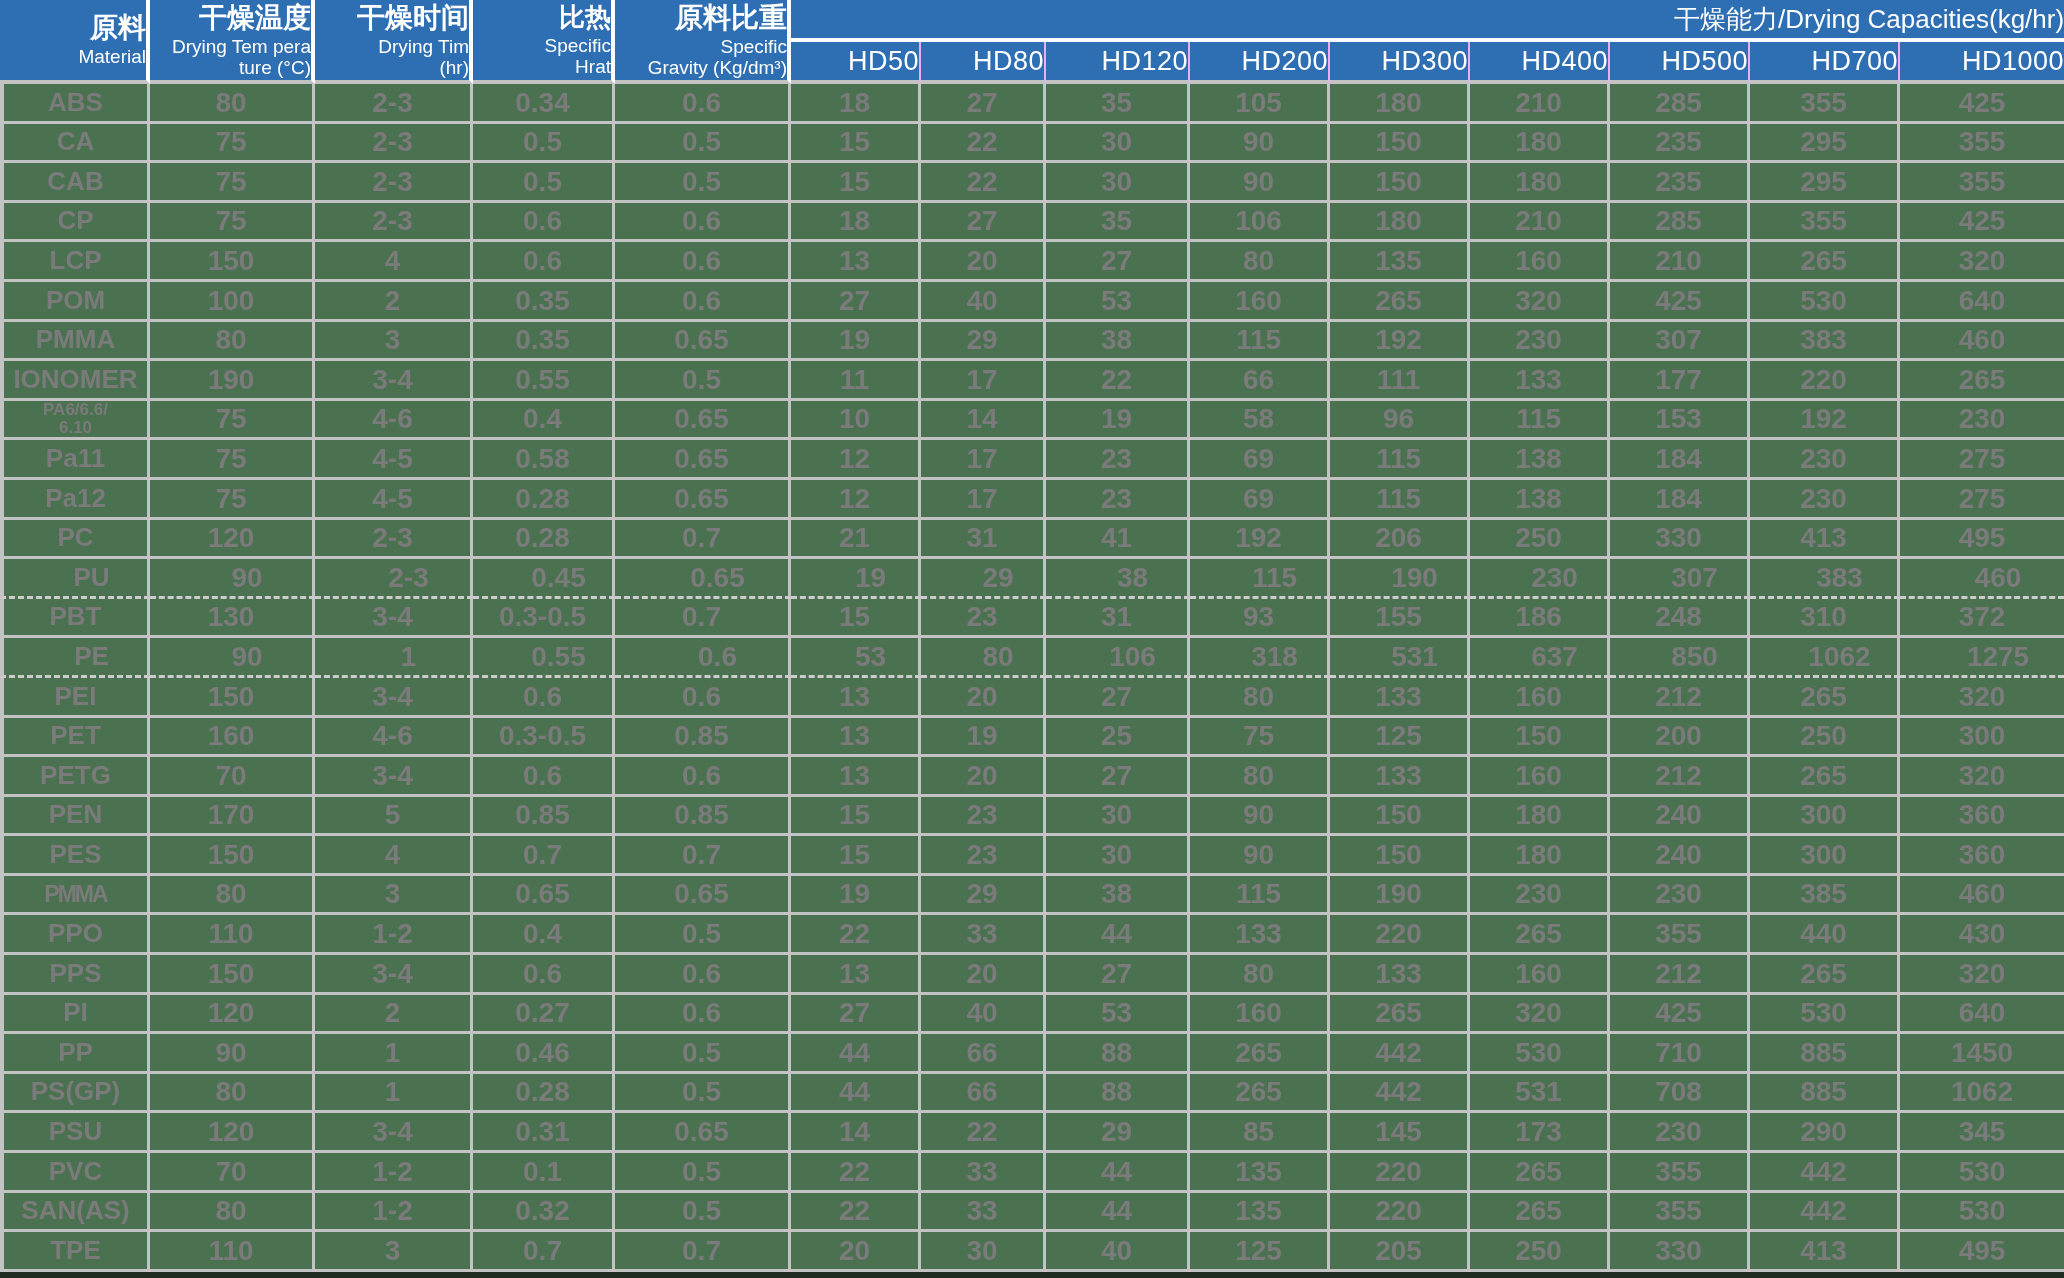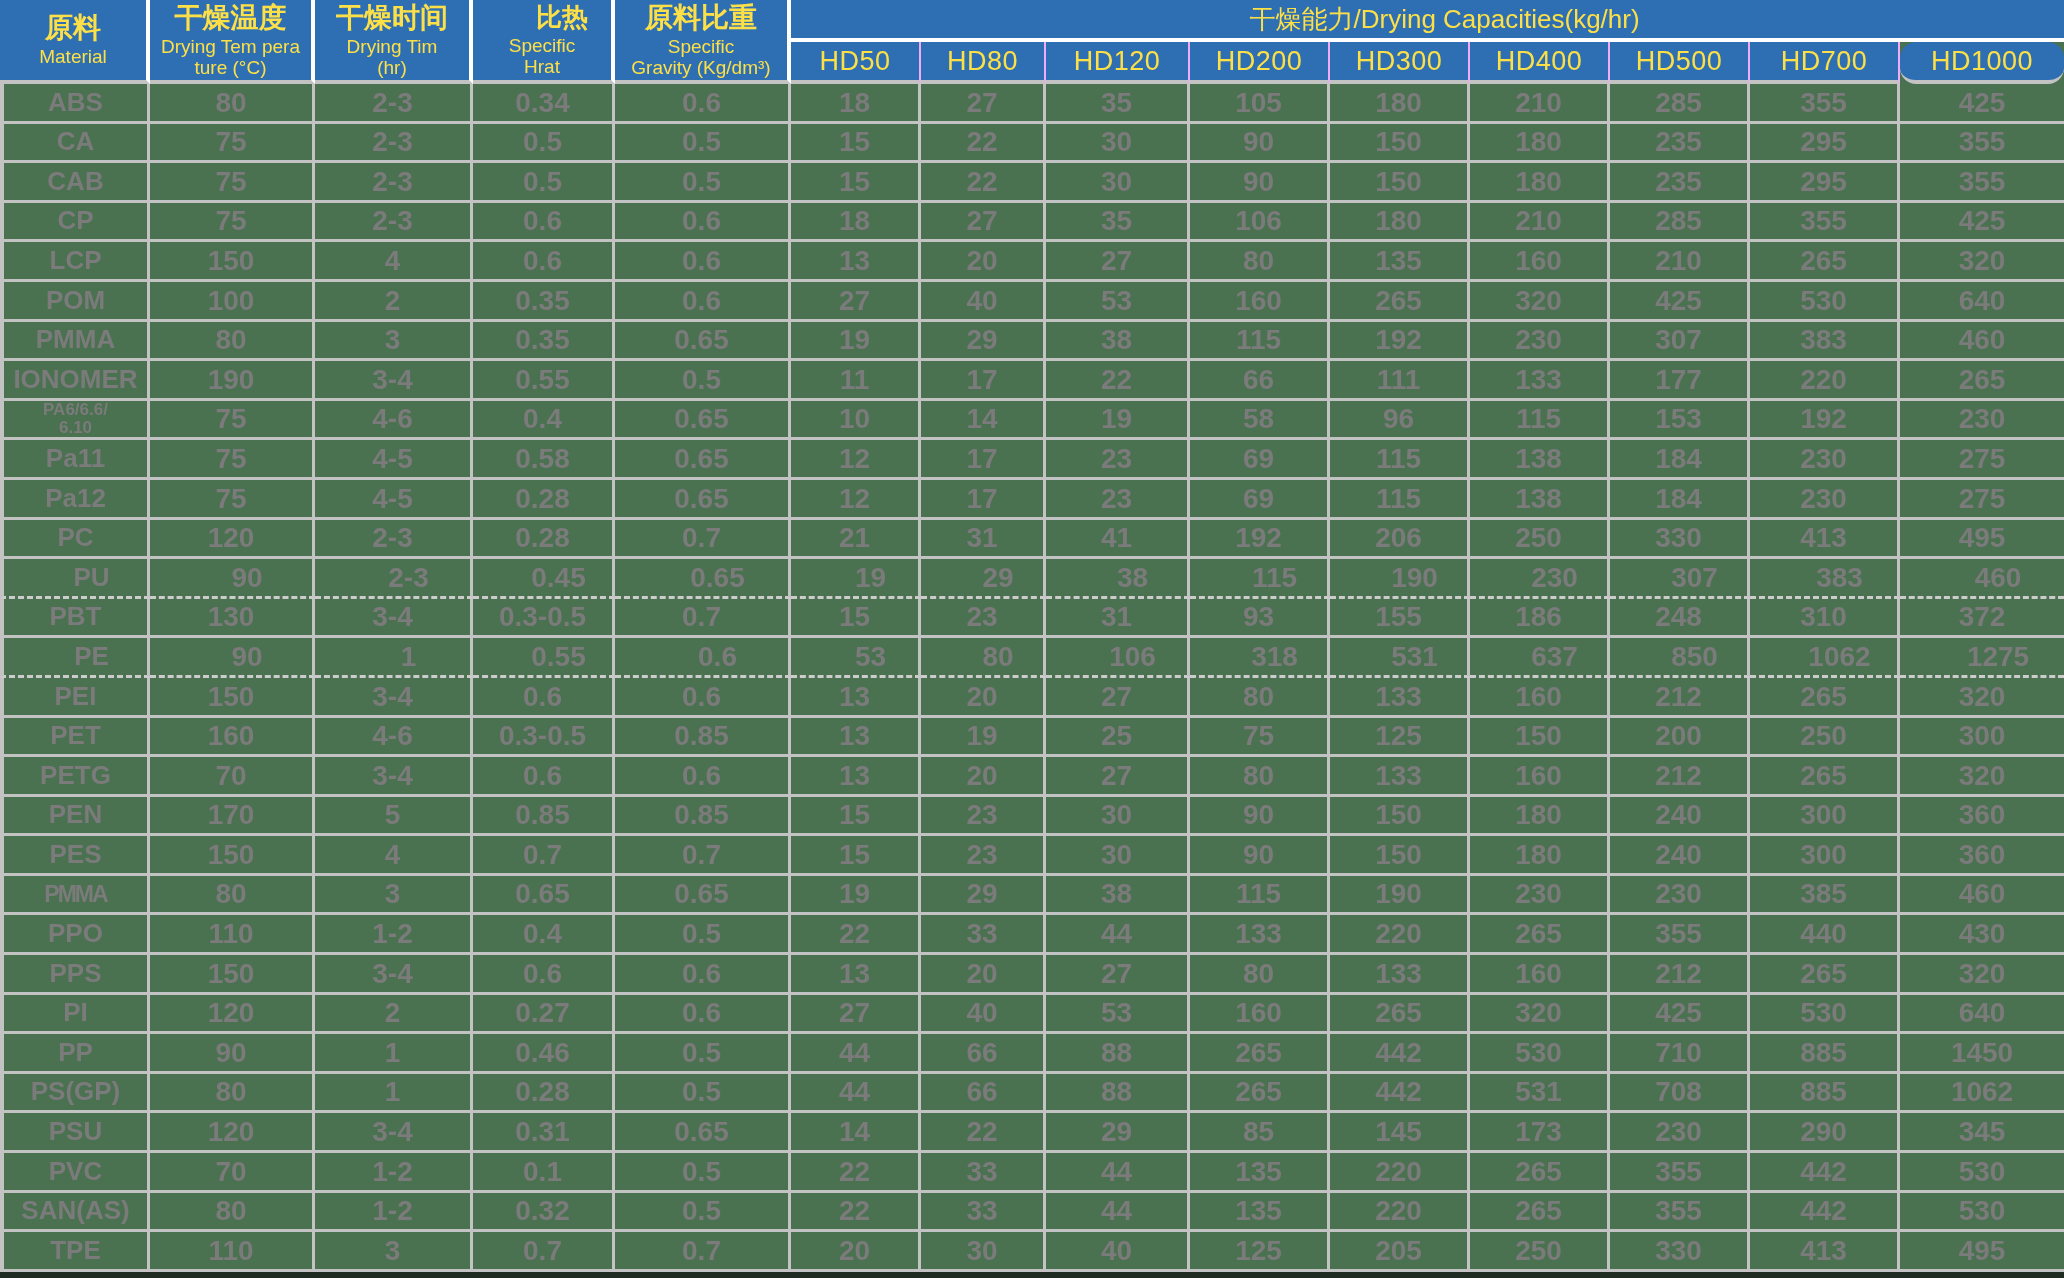--- a/index.html
+++ b/index.html
@@ -6,38 +6,38 @@
   .page{
     width:2064px;height:1278px;overflow:hidden;background:#4a7150;
     font-family:"Liberation Sans", sans-serif;
     display:flex;flex-direction:column;
   }
   table{
     width:2064px;border-collapse:separate;border-spacing:0;table-layout:fixed;
   }
   
   thead th{
-    background:#2e6eb2;color:#fde047;text-align:center;vertical-align:middle;
+    background:#2e6eb2;color:#ffffff;text-align:right;vertical-align:middle;
     padding:0;font-weight:normal;box-sizing:border-box;
   }
   th.left-head{
     border-right:4px solid #ffffff;
     border-bottom:4px solid #c3c3c3;
     height:84px;
   }
   th.cap-title{
     border-bottom:4px solid #ffffff;
     height:42px;font-size:26px;padding-left:34px;
   }
   th.model{
     border-right:2px solid #f0abfc;
     border-bottom:4px solid #c3c3c3;
     height:42px;font-size:27px;letter-spacing:0.5px;
   }
-  th.model:last-child{border-right:none;border-radius:16px;}
+  th.model:last-child{border-right:none;}
   .h-zh{font-size:28px;font-weight:bold;line-height:1.15;}
   .h-zh.sm{font-size:26px;padding-left:40px;}
   .h-en{font-size:19px;font-weight:normal;line-height:1.12;white-space:pre-line;margin-top:2px;}
   
   tbody td{
     background:#4a7150;color:#7b7b7b;text-align:center;vertical-align:middle;
     font-size:28px;font-weight:bold;
     border-right:3px solid #c3c3c3;border-bottom:3px solid #c3c3c3;
     height:39.6px;padding:0;box-sizing:border-box;line-height:1.05;
   }

